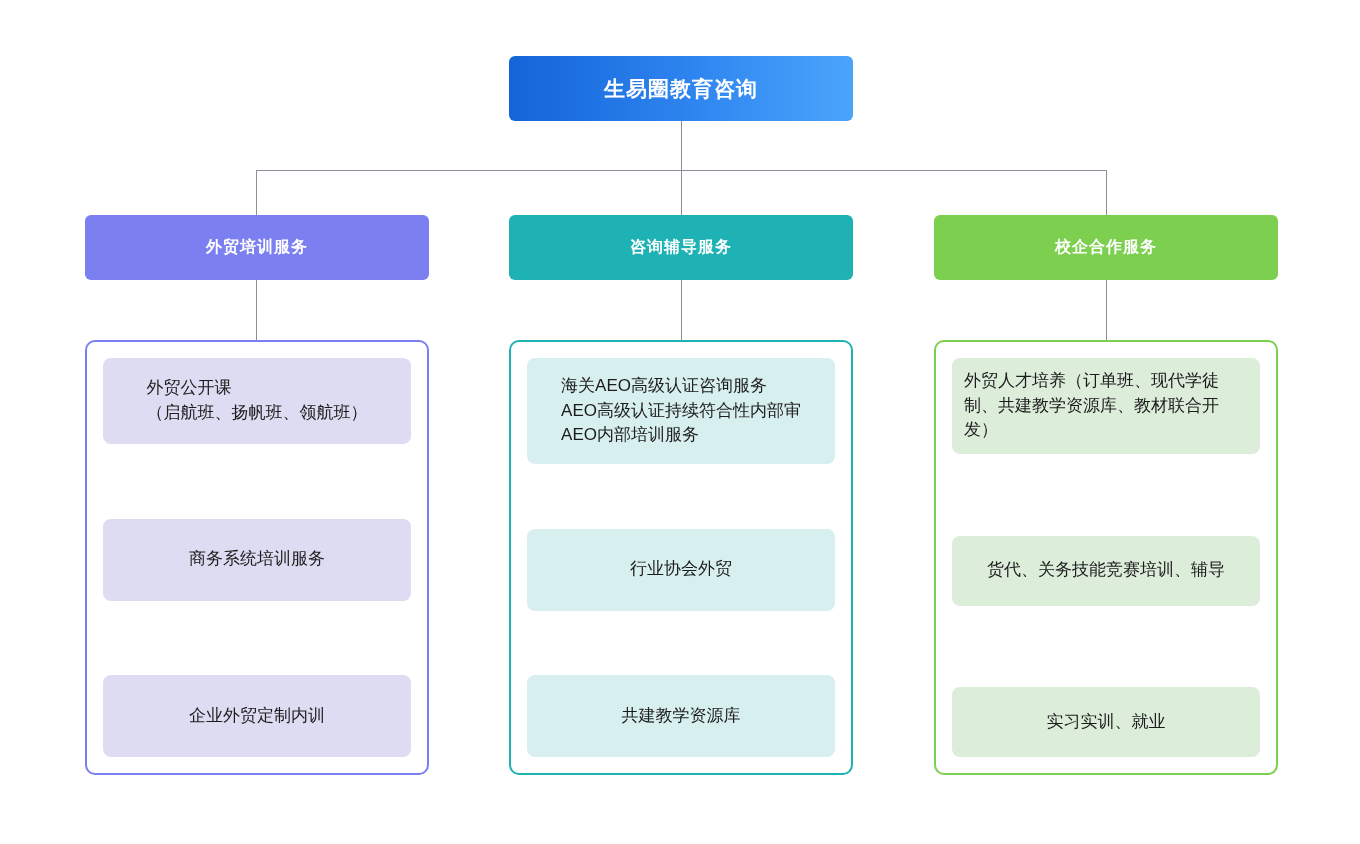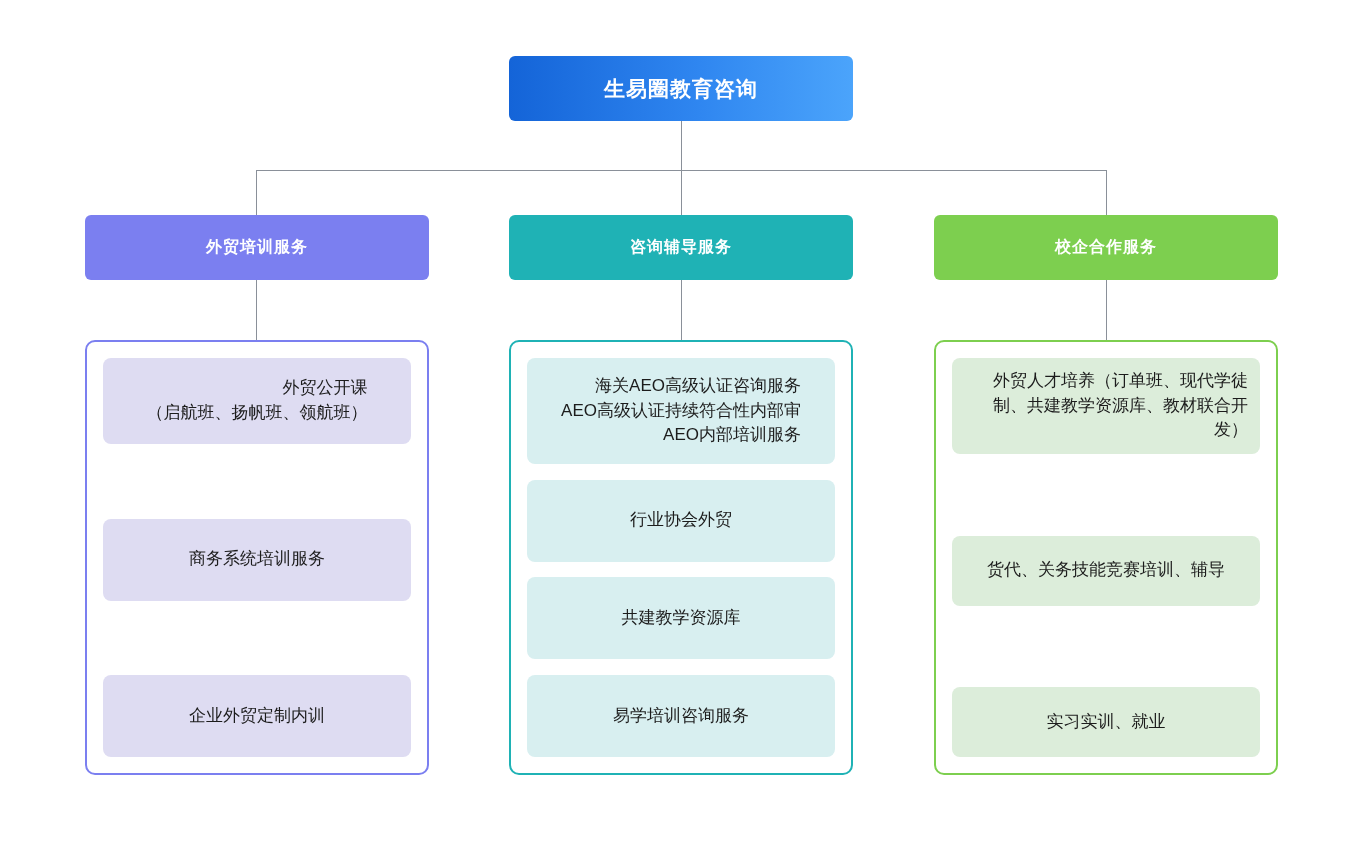--- a/index.html
+++ b/index.html
@@ -90,21 +90,21 @@
   .col-0 .branch-box { border-color: #7b7ff0; }
   .col-1 .branch-box { border-color: #1fb2b5; }
   .col-2 .branch-box { border-color: #7dcf4f; }
 
   
   .leaf-item {
     border-radius: 8px;
     display: flex;
     align-items: center;
     justify-content: center;
-    text-align: right;
+    text-align: left;
     padding: 10px 12px;
     box-sizing: border-box;
     color: #1c1c1c;
     font-size: 17px;
     line-height: 1.45;
     white-space: pre-line;
   }
   .col-0 .leaf-item { background: #dedcf2; }
   .col-1 .leaf-item { background: #d8eff0; }
   .col-2 .leaf-item { background: #dcedda; }
@@ -159,21 +159,20 @@
   <div class="col-1">
     <div class="branch-header">
       <span class="branch-title">咨询辅导服务</span>
     </div>
     <div class="branch-box">
       <div class="leaf-item h-3">海关AEO高级认证咨询服务
 AEO高级认证持续符合性内部审
 AEO内部培训服务</div>
       <div class="leaf-item h-1">行业协会外贸</div>
       <div class="leaf-item h-1">共建教学资源库</div>
-      <div class="leaf-item h-1">易学培训咨询服务</div>
     </div>
   </div>
 
   <div class="col-2">
     <div class="branch-header">
       <span class="branch-title">校企合作服务</span>
     </div>
     <div class="branch-box">
       <div class="leaf-item h-3">外贸人才培养（订单班、现代学徒制、共建教学资源库、教材联合开发）</div>
       <div class="leaf-item h-1">货代、关务技能竞赛培训、辅导</div>

